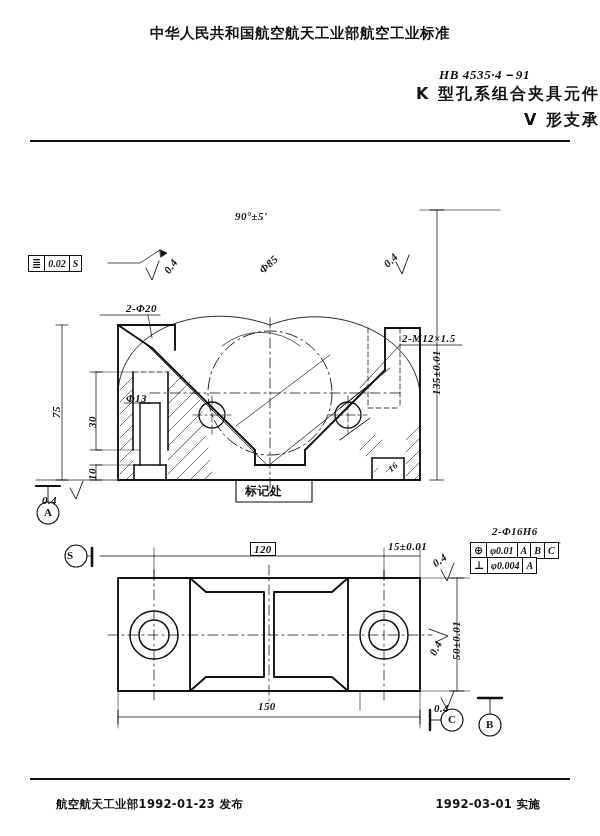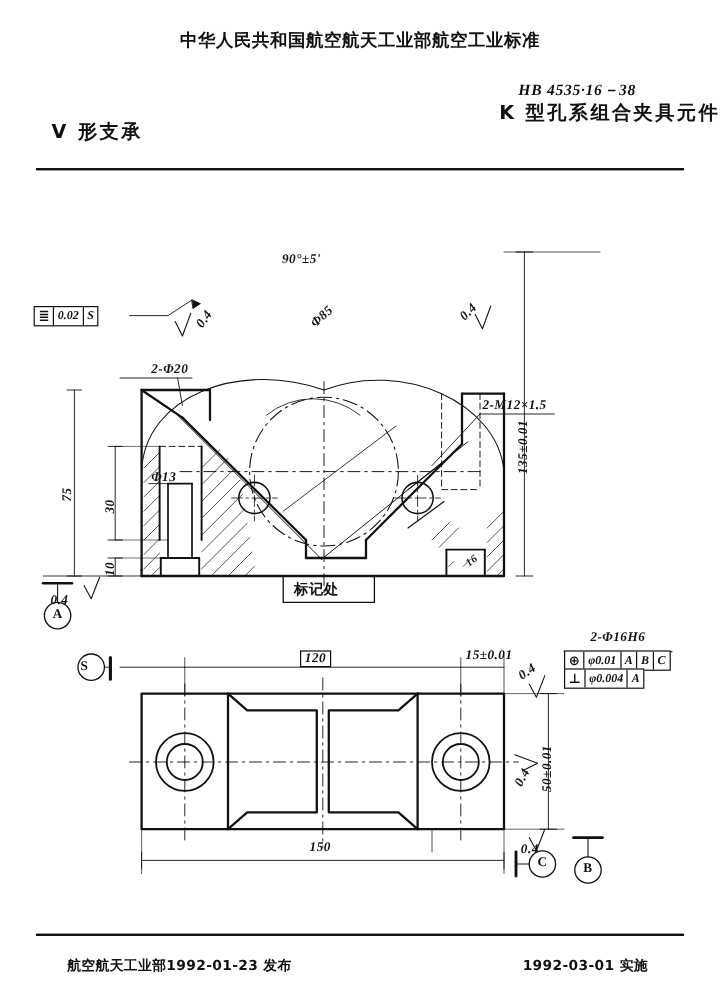--- a/index.html
+++ b/index.html
@@ -18,21 +18,21 @@
   .hdr-std{
     position:absolute;right:70px;top:66px;
     font-family:"Liberation Serif",serif;font-style:italic;font-size:13px;font-weight:bold;
     letter-spacing:.6px;
   }
   .hdr-title{
     position:absolute;left:0;right:0;top:84px;text-align:right;
     font-family:"DejaVu Sans",sans-serif;font-weight:bold;font-size:16px;letter-spacing:2px;
   }
   .hdr-sub{
-    position:absolute;left:0;right:0;top:100px;text-align:left;
+    position:absolute;left:0;right:0;top:110px;text-align:right;
     font-family:"DejaVu Sans",sans-serif;font-weight:bold;font-size:16px;letter-spacing:2px;margin-left:43px;
   }
   .rule-top{position:absolute;left:30px;right:30px;top:140px;height:0;border-top:2.5px solid #111;}
   .rule-bot{position:absolute;left:30px;right:30px;bottom:56px;height:0;border-top:2.5px solid #111;}
 
   
   .ft-left{
     position:absolute;left:56px;bottom:24px;font-size:11.5px;font-weight:bold;
     font-family:"DejaVu Sans",sans-serif;letter-spacing:.3px;
   }
@@ -59,21 +59,21 @@
   .fcf > div{border-right:1.2px solid #111;padding:0 3px;display:flex;align-items:center;justify-content:center;}
   .fcf > div:last-child{border-right:none;}
   .sym{font-style:normal;font-family:"DejaVu Sans",sans-serif;font-size:11px;}
 </style>
 </head>
 <body>
 
 <div class="page">
 
   <div class="hdr-line1">中华人民共和国航空航天工业部航空工业标准</div>
-  <div class="hdr-std">HB 4535·16－38</div>
+  <div class="hdr-std">HB 4535·4－91</div>
   <div class="hdr-title">K 型孔系组合夹具元件</div>
   <div class="hdr-sub">V 形支承</div>
   <div class="rule-top"></div>
 
   <div class="dwg">
 
     <svg width="600" height="620" viewBox="0 0 600 620">
       <g fill="none" stroke="#111" stroke-width="1.1" stroke-linecap="round" stroke-linejoin="round">
 
         <g stroke-width="1.9">

